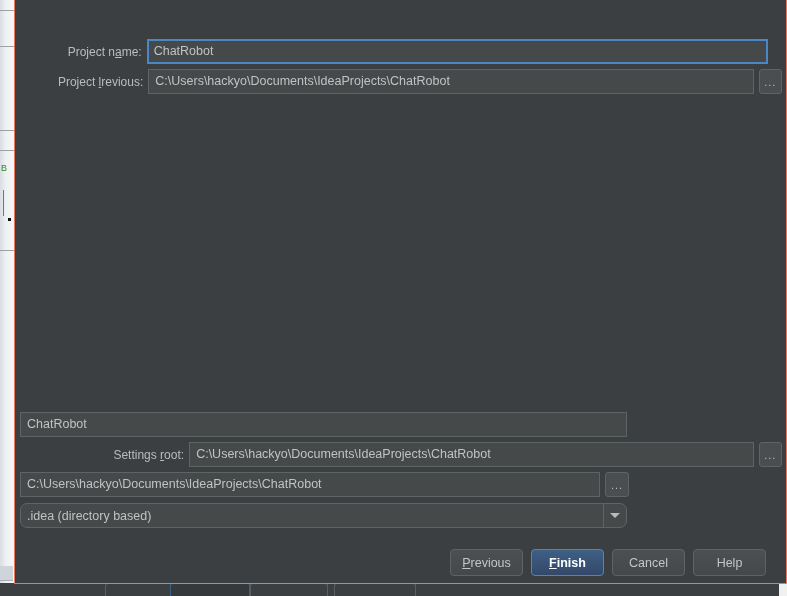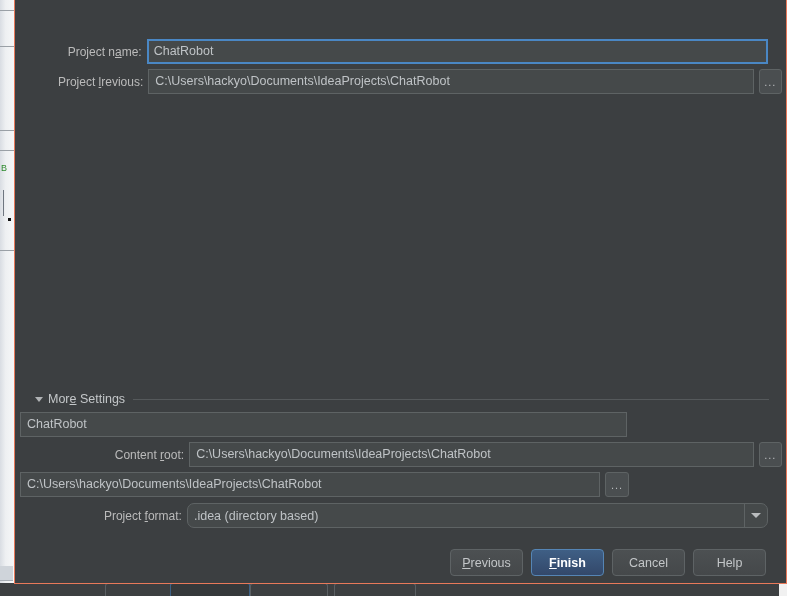--- a/index.html
+++ b/index.html
@@ -339,43 +339,37 @@
       <div class="lbl" style="width:99px;"><span>Project n</span><u>a</u><span>me:</span></div>
       <div class="field focused" style="margin-left:5px; width:649px;">ChatRobot</div>
     </div>
 
     <div class="row" style="left:0px; top:69px; width:767px;">
       <div class="lbl" style="width:99px;"><span>Project </span><u>l</u><span>revious:</span></div>
       <div class="field" style="margin-left:5px; width:622px;">C:\Users\hackyo\Documents\IdeaProjects\ChatRobot</div>
       <div class="browse-btn" style="margin-left:5px;">...</div>
     </div>
 
-    <div id="more-settings-header">
-      <div class="tri-small"></div>
-      <div class="ms-label"><span>Mor</span><u>e</u><span> Settings</span></div>
-      <div class="ms-rule"></div>
-    </div>
 
     <div class="row" style="left:0px; top:412px; width:753px;">
       <div class="field" style="margin-left:5px; width:607px;">ChatRobot</div>
     </div>
 
     <div class="row" style="left:0px; top:442px; width:767px;">
-      <div class="lbl" style="width:141px;"><span>Content </span><u>r</u><span>oot:</span></div>
+      <div class="lbl" style="width:141px;"><span>Settings </span><u>r</u><span>oot:</span></div>
       <div class="field" style="margin-left:5px; width:580px;">C:\Users\hackyo\Documents\IdeaProjects\ChatRobot</div>
       <div class="browse-btn" style="margin-left:5px;">...</div>
     </div>
 
     <div class="row" style="left:0px; top:472px; width:767px;">
       <div class="field" style="margin-left:5px; width:580px;">C:\Users\hackyo\Documents\IdeaProjects\ChatRobot</div>
       <div class="browse-btn" style="margin-left:5px;">...</div>
     </div>
 
     <div class="row" style="left:0px; top:503px; width:753px;">
-      <div class="lbl" style="width:141px;"><span>Project </span><u>f</u><span>ormat:</span></div>
       <div class="combo" style="margin-left:5px; width:607px;">
         <div class="combo-value">.idea (directory based)</div>
         <div class="combo-arrow">
           <div class="tri-down"></div>
         </div>
       </div>
     </div>
 
     <div class="btn" style="left:435px; top:549px; width:73px;">
         <span></span>

